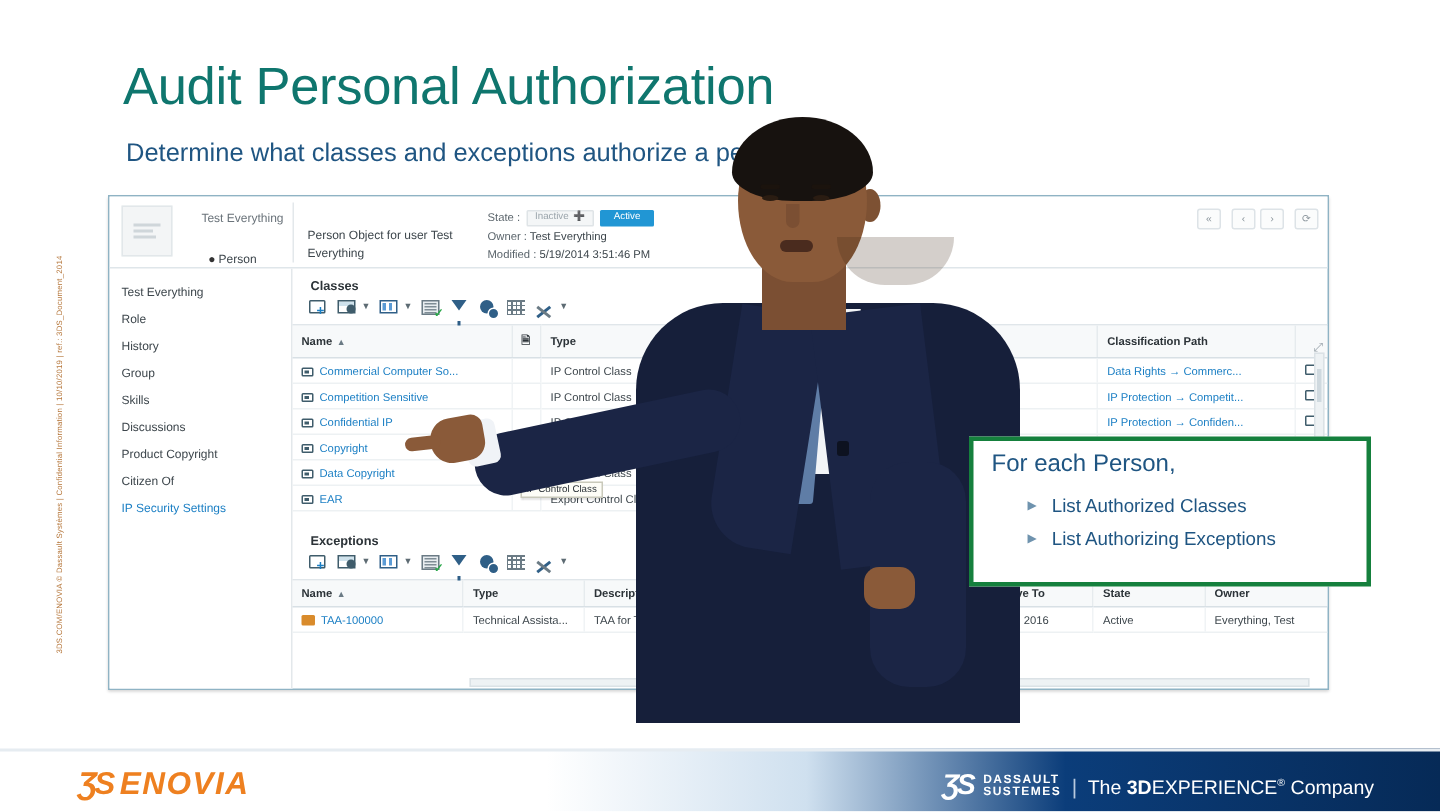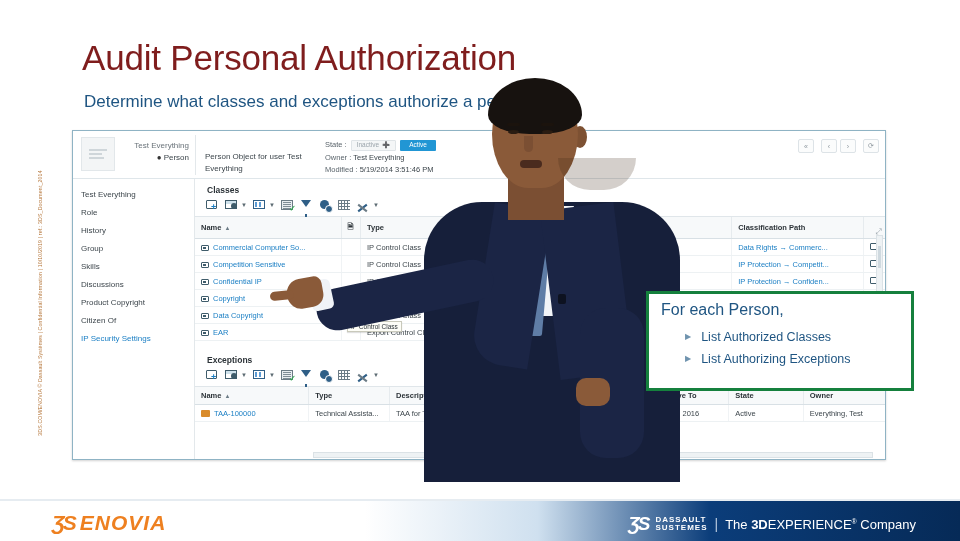--- a/index.html
+++ b/index.html
@@ -6,21 +6,21 @@
   html, body {
     width: 960px; height: 541px;
     font-family: "Liberation Sans", sans-serif;
     overflow: hidden; background: #ffffff;
   }
   #stage { position: relative; width: 960px; height: 541px; overflow: hidden; background:#ffffff; }
 
   
   .slide-title {
     position: absolute; left: 82px; top: 38px;
-    font-size: 35px; color: #7f1d1d; font-weight: 400;
+    font-size: 35px; color: #0f766e; font-weight: 400;
     letter-spacing: -0.2px; white-space: nowrap;
   }
   .slide-sub {
     position: absolute; left: 84px; top: 92px;
     font-size: 17px; color: #1f5582; font-weight: 400; white-space: nowrap;
   }
 
   
   .legal {
     position: absolute; left: -110px; top: 300px;
@@ -55,21 +55,21 @@
     display:flex; align-items:center; justify-content:center;
   }
   .thumb-lines { width: 18px; }
   .thumb-lines i { display:block; height:2px; background:#cfd6da; margin:2px 0; }
   .thumb-lines i:nth-child(1){ width:100%; }
   .thumb-lines i:nth-child(2){ width:72%; }
   .thumb-lines i:nth-child(3){ width:86%; }
 
   .head-name { position:absolute; left:48px; top:9px; width:68px; text-align:right;
                font-size:8px; color:#6a737a; line-height:12px;}
-  .head-type { position:absolute; left:48px; top:22px; width:68px; text-align:right;
+  .head-type { position:absolute; left:48px; top:37px; width:68px; text-align:center;
                font-size:8px; color:#3d464c; }
   .head-type .pin { color:#333; margin-right:2px; }
   .head-vdiv { position:absolute; left:122px; top:4px; width:1px; height:40px; background:#e3e8eb; }
 
   .head-obj { position:absolute; left:132px; top:4px; width:110px; font-size:8px; color:#3d464c; line-height:12px;margin-top:16px; }
 
   .head-meta { position:absolute; left:252px; top:8px; font-size:7.5px; color:#3d464c; line-height:12.5px; }
   .head-meta .lbl { color:#5b656c; }
   .state-row { display:flex; align-items:center; gap:4px; }
   .pill-inactive {

